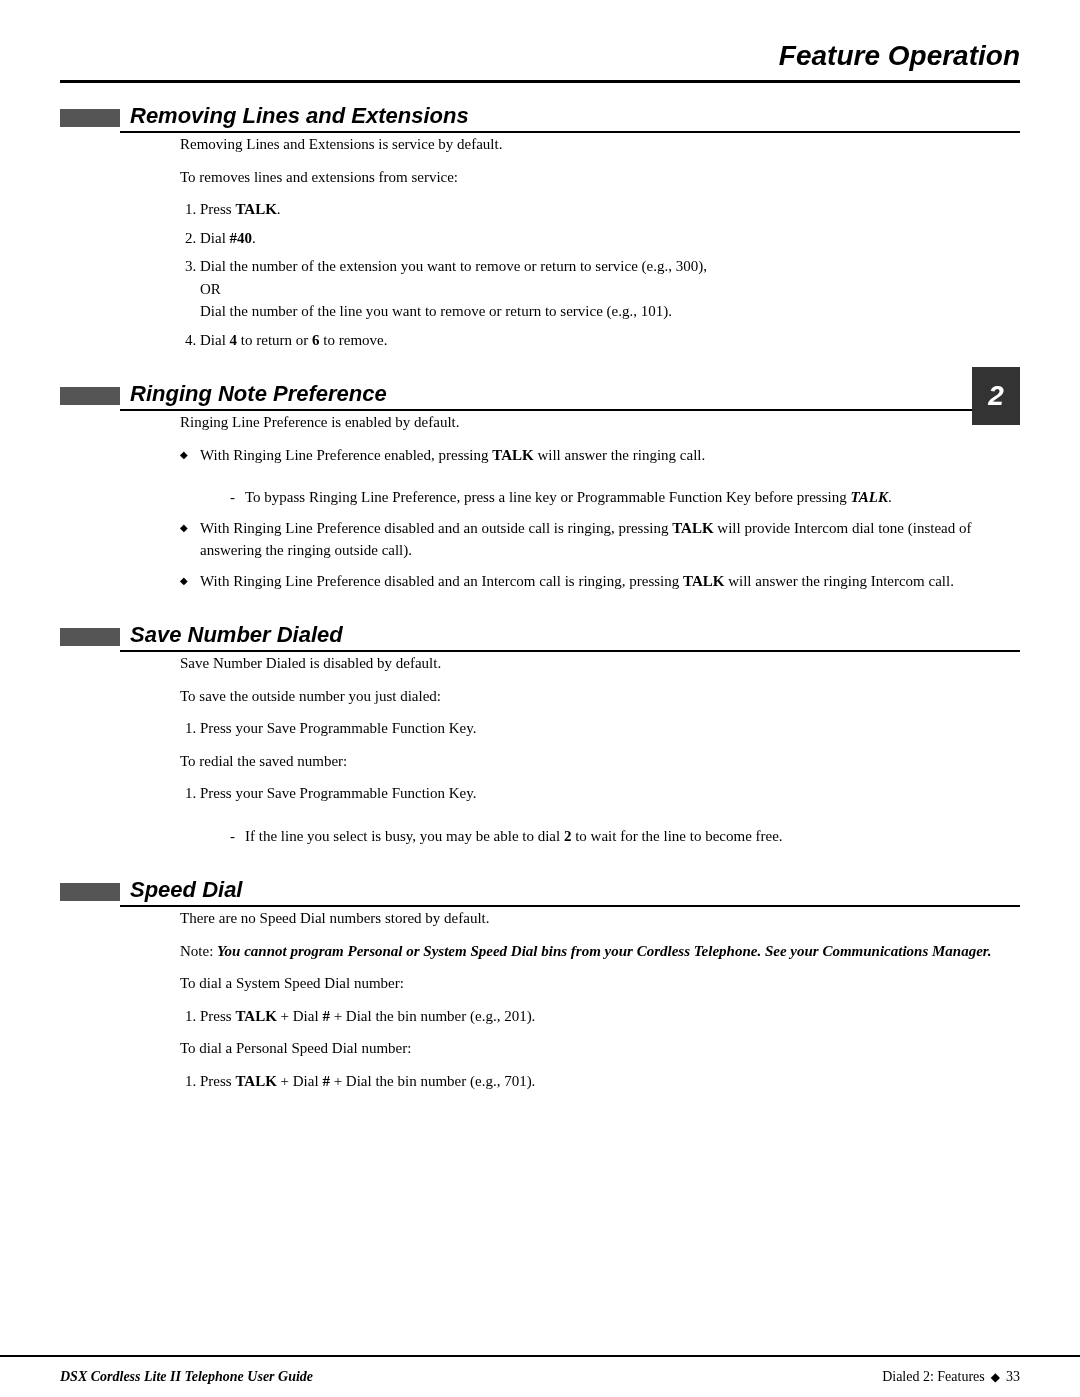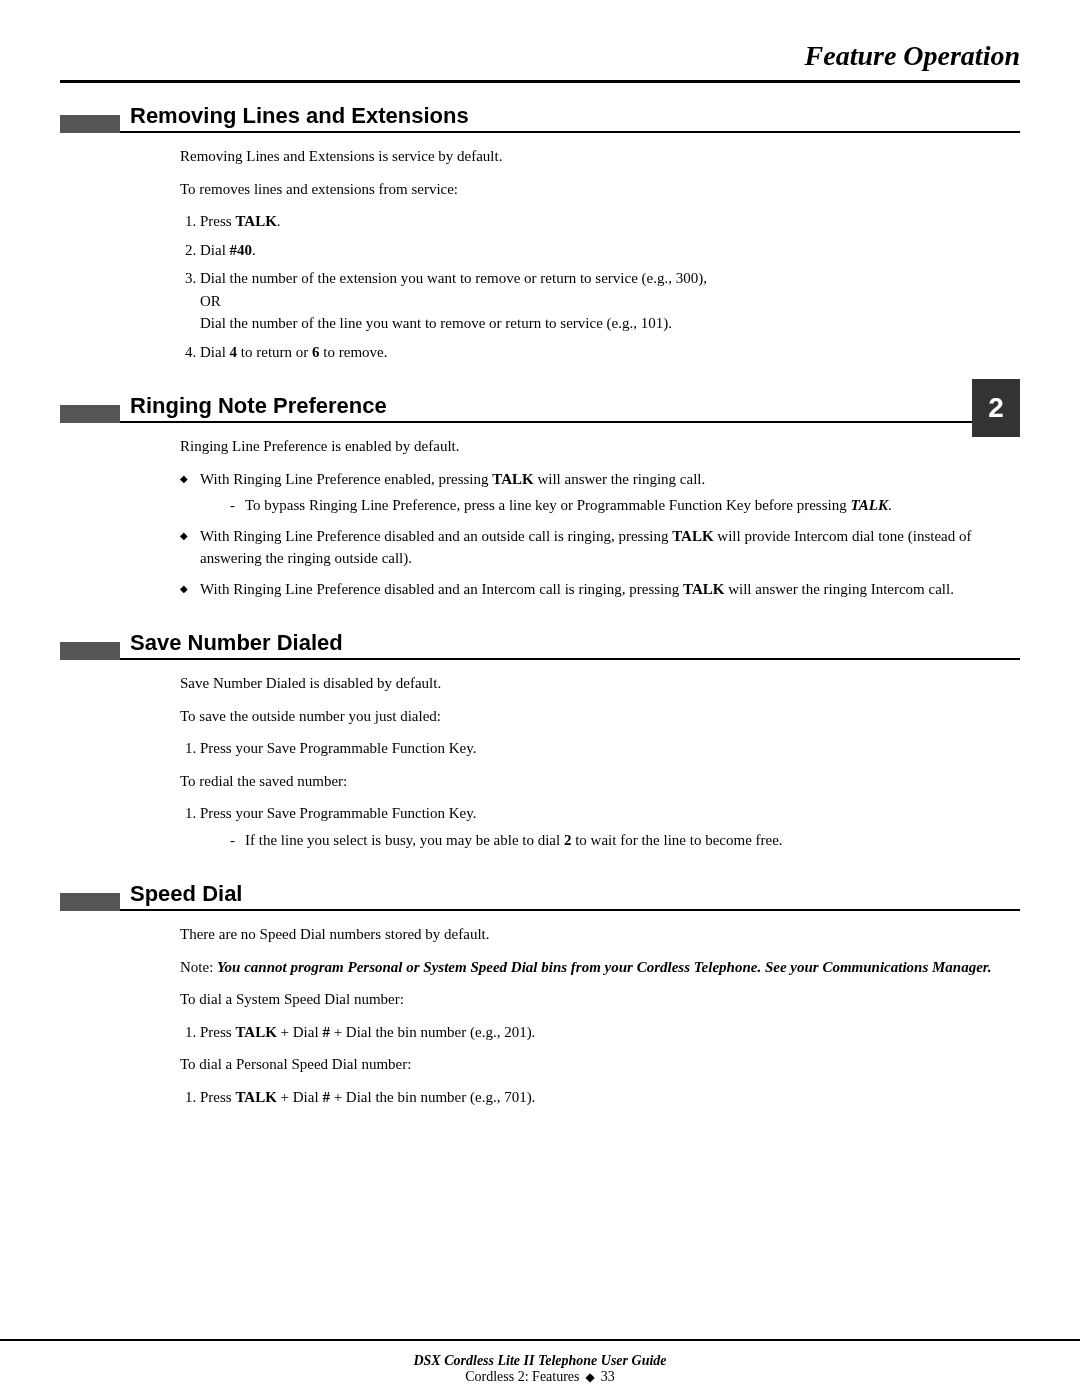--- a/index.html
+++ b/index.html
@@ -30,21 +30,21 @@
     .header-area {
       position: relative;
       padding: 40px 60px 0 60px;
     }
 
     .page-title {
       text-align: right;
       font-size: 28px;
       font-weight: bold;
       font-style: italic;
-      font-family: Liberation Serif, serif;
+      font-family: Liberation Sans, sans-serif;
       color: #000000;
       padding-right: 0px;
       margin-bottom: 8px;
     }
 
     .header-rule {
       border: none;
       border-top: 3px solid #000000;
       margin: 0;
     }
@@ -54,23 +54,23 @@
       padding: 20px 60px 80px 60px;
     }
 
     
     .section {
       margin-bottom: 30px;
     }
 
     .section-header {
       display: flex;
-      align-items: flex-end;
-      margin-bottom: 12px;
-      position: relative;
+      align-items: center;
+      position: relative;
+      font-style: italic;
     }
 
     .section-accent-bar {
       width: 60px;
       height: 18px;
       background: #555555;
       margin-right: 0;
       flex-shrink: 0;
     }
 
@@ -130,21 +130,21 @@
       content: '◆';
       position: absolute;
       left: 0;
       font-size: 10px;
       top: 3px;
     }
 
     ul.sub-bullet {
       list-style: none;
       padding-left: 30px;
-      margin-top: 4px;
+      margin-top: 20px;
     }
 
     ul.sub-bullet li {
       position: relative;
       padding-left: 15px;
       margin-bottom: 4px;
       line-height: 1.5;
     }
 
     ul.sub-bullet li::before {
@@ -178,21 +178,20 @@
     .footer {
       position: absolute;
       bottom: 0;
       left: 0;
       right: 0;
       padding: 12px 60px;
       border-top: 2px solid #000000;
       display: flex;
       justify-content: space-between;
       align-items: center;
-      flex-direction: column;
     }
 
     .footer-left {
       font-style: italic;
       font-weight: bold;
       font-size: 14px;
     }
 
     .footer-right {
       font-size: 14px;
@@ -312,19 +311,19 @@
           <li>Press <span class="bold">TALK</span> + Dial <span class="bold">#</span> + Dial the bin number (e.g., 701).</li>
         </ol>
       </div>
     </div>
 
   </div>
 
   <div class="footer">
     <div class="footer-left">DSX Cordless Lite II Telephone User Guide</div>
     <div class="footer-right">
-      <span>Cordless 2: Features</span>
+      <span>Dialed 2: Features</span>
       <span class="footer-diamond">◆</span>
       <span>33</span>
     </div>
   </div>
 
 </div>
 
 </body></html>

